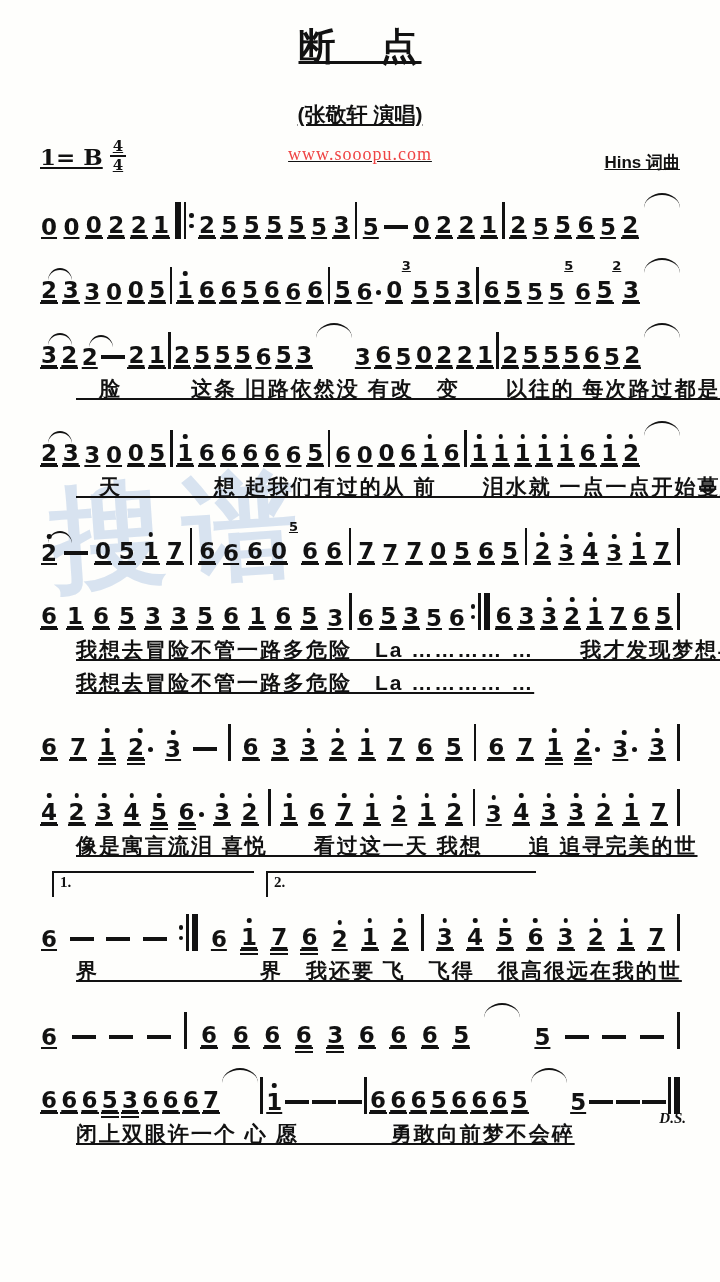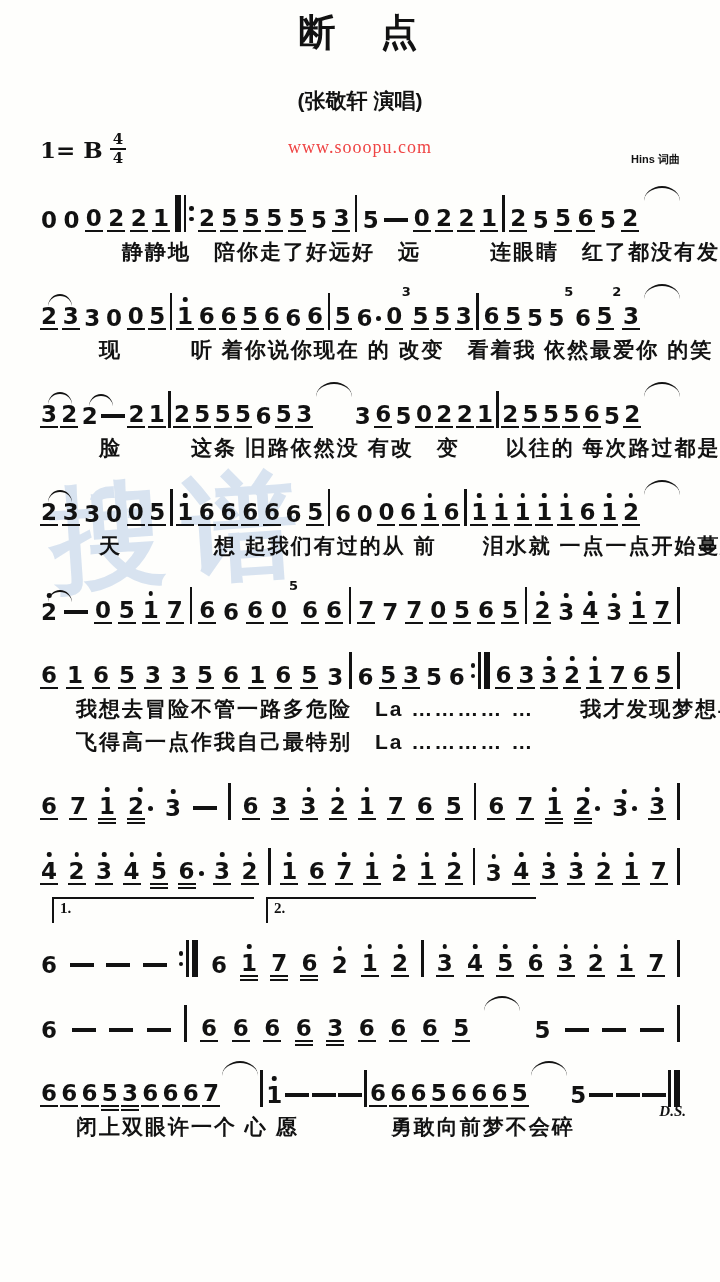--- a/index.html
+++ b/index.html
@@ -1,28 +1,28 @@
 <!DOCTYPE html>
 <html><head>
 <meta charset="utf-8">
 <style>
   html,body{margin:0;padding:0;background:#888;}
   .page{position:relative;width:720px;height:1282px;box-sizing:border-box;
         background:#fefefc;color:#121212;overflow:hidden;
-        padding:6px 40px 0 40px;font-family:"Liberation Sans",sans-serif;}
+        padding:20px 40px 0 40px;font-family:"Liberation Sans",sans-serif;text-decoration:underline;}
   
   .title{text-align:center;font-size:37px;font-weight:bold;letter-spacing:4px;margin-top:2px;}
   .subtitle{text-align:center;font-size:21px;font-weight:bold;margin-top:29px;}
-  .meta{display:grid;grid-template-columns:1fr auto 1fr;align-items:flex-end;margin-top:12px;height:40px;}
+  .meta{display:grid;grid-template-columns:1fr auto 1fr;align-items:flex-end;margin-top:5px;height:40px;}
   .keysig{display:flex;align-items:center;gap:7px;font:bold 23px "DejaVu Serif",serif;}
   .frac{display:inline-flex;flex-direction:column;align-items:center;font:bold 15px "DejaVu Serif",serif;line-height:1.05;}
   .frac .ftop{border-bottom:2px solid #121212;padding:0 3px 1px;}
   .frac .fbot{padding-top:1px;}
   .site{font:18px "Liberation Serif",serif;color:#ef4444;letter-spacing:1px;align-self:center;}
-  .credit{font-weight:bold;font-size:11px;text-align:right;}
+  .credit{font-weight:bold;font-size:17px;text-align:right;}
   
   .wm{position:absolute;left:50px;top:455px;font-size:115px;font-weight:bold;
       letter-spacing:18px;transform:rotate(-4deg);opacity:.38;pointer-events:none;
       font-family:"Liberation Serif",serif;}
   
   #score{position:relative;margin-top:6px;}
   .line{margin-top:17px;}
   .line.has-volta{margin-top:44px;}
   .notes-row{display:flex;justify-content:space-between;align-items:flex-end;position:relative;height:48px;}
   .note{position:relative;display:inline-flex;align-items:flex-end;padding-top:11px;
@@ -157,21 +157,20 @@
             <span class="num u1">6</span>
           </span>
           <span class="note">
             <span class="num">5</span>
           </span>
           <span class="note">
             <span class="num u1">2</span>
           </span>
           <div class="arc"></div>
         </div>
-        <div class="lyr">　　静静地　陪你走了好远好　远　　　连眼睛　红了都没有发</div>
       </div>
       <div class="line">
         <div class="notes-row">
           <span class="note tie">
             <span class="num u1">2</span>
           </span>
           <span class="note">
             <span class="num u1">3</span>
           </span>
           <span class="note">
@@ -249,21 +248,20 @@
           </span>
           <span class="note">
             <span class="num u1">5</span>
           </span>
           <span class="grace">2</span>
           <span class="note">
             <span class="num u1">3</span>
           </span>
           <div class="arc"></div>
         </div>
-        <div class="lyr">　现　　　听 着你说你现在 的 改变　看着我 依然最爱你 的笑</div>
       </div>
       <div class="line">
         <div class="notes-row">
           <span class="note tie">
             <span class="num u1">3</span>
           </span>
           <span class="note">
             <span class="num u1">2</span>
           </span>
           <span class="note tie">
@@ -621,21 +619,21 @@
           </span>
           <span class="note">
             <span class="num u1">6</span>
           </span>
           <span class="note">
             <span class="num u1">5</span>
           </span>
           <div class="bar"></div>
         </div>
         <div class="lyr">我想去冒险不管一路多危险　La ………… …　　我才发现梦想与现</div>
-        <div class="lyr">飞得高一点作我自己最特别　La ………… …</div>
+        <div class="lyr">我想去冒险不管一路多危险　La ………… …</div>
       </div>
       <div class="line">
         <div class="notes-row">
           <span class="note">
             <span class="num u1">6</span>
           </span>
           <span class="note">
             <span class="num u1">7</span>
           </span>
           <span class="note">
@@ -793,20 +791,21 @@
           </span>
           <span class="note">
             <span class="oct"></span>
             <span class="num u1">1</span>
           </span>
           <span class="note">
             <span class="num u1">7</span>
           </span>
           <div class="bar"></div>
         </div>
+        <div class="lyr">像是寓言流泪 喜悦　　看过这一天 我想　　追 追寻完美的世</div>
       </div>
       <div class="line has-volta">
         <div class="notes-row">
           <div class="volta v1">1.</div>
           <div class="volta v2">2.</div>
           <span class="note">
             <span class="num">6</span>
           </span>
           <div class="dash"></div>
           <div class="dash"></div>
@@ -871,20 +870,21 @@
           </span>
           <span class="note">
             <span class="oct"></span>
             <span class="num u1">1</span>
           </span>
           <span class="note">
             <span class="num u1">7</span>
           </span>
           <div class="bar"></div>
         </div>
+        <div class="lyr">界　　　　　　　界　我还要 飞　飞得　很高很远在我的世</div>
       </div>
       <div class="line">
         <div class="notes-row">
           <span class="note">
             <span class="num">6</span>
           </span>
           <div class="dash"></div>
           <div class="dash"></div>
           <div class="dash"></div>
           <div class="bar"></div>

